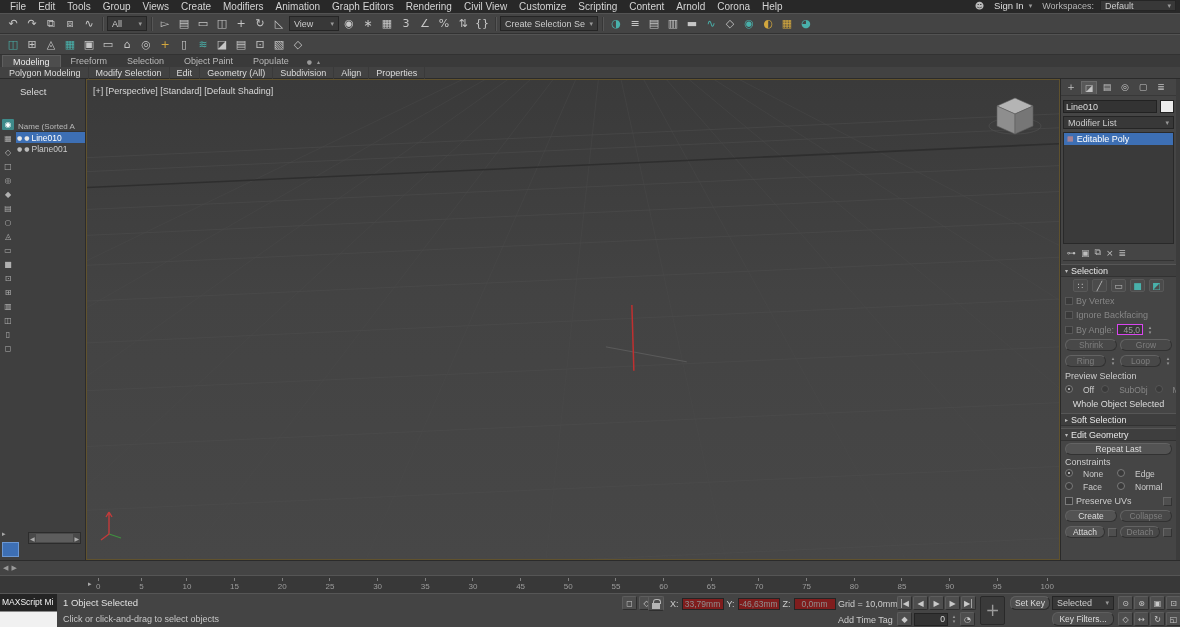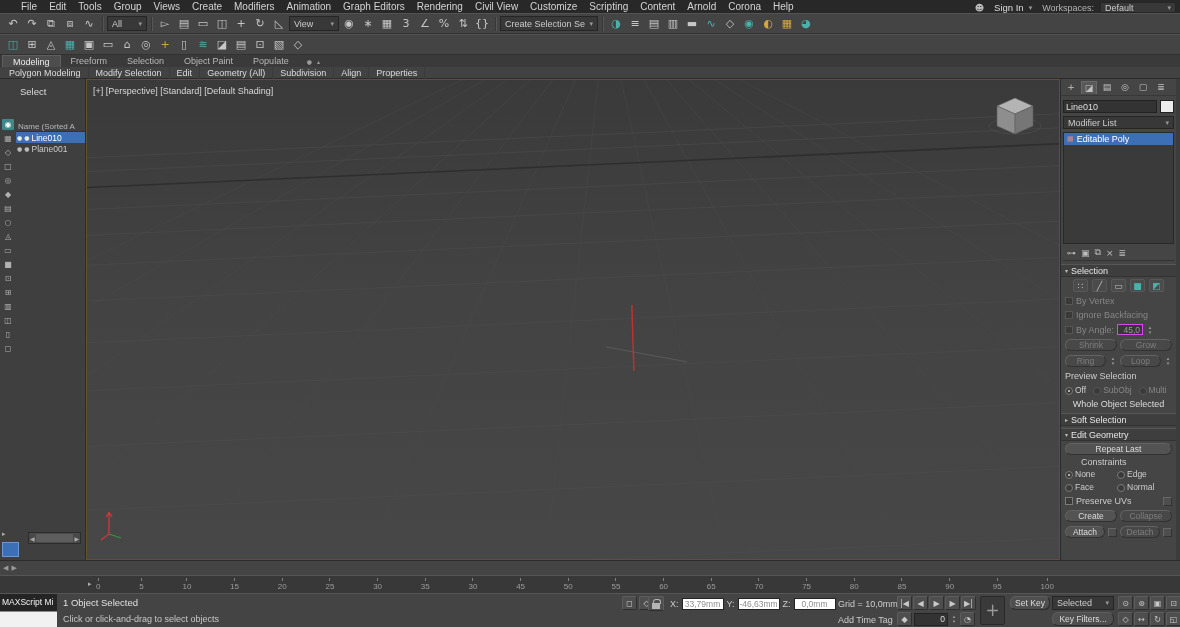--- a/index.html
+++ b/index.html
@@ -4,21 +4,21 @@
 <style>
   *{margin:0;padding:0;box-sizing:border-box;cursor:default}
   html,body{width:1180px;height:627px;overflow:hidden;background:#3c3c3c;
     font-family:"Liberation Sans","DejaVu Sans",sans-serif}
   #root{position:relative;width:1180px;height:627px;background:#444;color:#ccc;font-size:10px}
   .ic,.ticon,.xticon,.sbtn,.so,.sticon,.cptab,.rext,.eye,.bigkey{font-family:"DejaVu Sans",sans-serif}
   .teal{color:#49b0aa !important}
   .gold{color:#d2a73e !important}
 
   
-  #menubar{height:13px;background:#282828;display:flex;align-items:flex-end;padding-left:15px;
+  #menubar{height:13px;background:#282828;display:flex;align-items:flex-start;padding-left:4px;
     font-size:10px;color:#d4d4d4;white-space:nowrap}
   .menus{display:contents}
   .menu-item{padding:0 6px;height:13px;line-height:13px}
   .mb-right{margin-left:auto;display:flex;align-items:center;gap:6px;padding-right:4px}
   .user-ic{font-size:9px;color:#bbb}
   .signin{display:flex;align-items:center;font-size:9.5px;color:#ddd;padding:0 4px}
   .signin::after{content:"▾";font-size:7px;color:#999;margin-left:5px}
   .ws-label{font-size:9px;color:#b5b5b5}
   .dd{height:15px;background:#383838;border:1px solid #252525;color:#ccc;font-size:9px;
     display:flex;align-items:center;justify-content:space-between;padding:0 4px;white-space:nowrap;overflow:hidden}
@@ -108,21 +108,21 @@
     white-space:nowrap;overflow:hidden}
   .cpbtn.dim{color:#7e7e7e;background:#484848}
   .numfield{width:26px;height:11px;background:#373737;border:1px solid #d946ef;font-size:8.5px;color:#9a9a9a;
     text-align:right;padding-right:2px;line-height:10px}
   .spin{width:8px;height:11px;display:inline-flex;flex-direction:column;justify-content:center;color:#999;flex:none}
   .spin::before{content:"▴";font-size:5px;line-height:5px;text-align:center}
   .spin::after{content:"▾";font-size:5px;line-height:5px;text-align:center}
   .so{width:15px;height:13px;line-height:12px;text-align:center;font-size:9px;color:#bdbdbd;background:#4b4b4b;
     border:1px solid #585858;border-radius:2px}
   .mini{width:9px;height:9px;background:#4e4e4e;border:1px solid #666;border-bottom-color:#333;border-right-color:#333;flex:none}
-  .prev-opt,.con-opt{display:flex;align-items:flex-end;gap:2px;font-size:8.5px}
+  .prev-opt,.con-opt{display:flex;align-items:flex-start;gap:10px;font-size:8.5px}
   .center9{text-align:center;font-size:9px;color:#dcdcdc;padding:2px 0}
 
   
   #timeline{position:absolute;top:560px;left:0;width:1180px;height:33px}
   #trackrow{height:15px;background:#444;position:relative;border-top:1px solid #2b2b2b}
   #trackrow .tnav{position:absolute;left:3px;top:3px;display:flex;gap:3px;font-size:7px;color:#999}
   #trackstrip{position:absolute;left:28px;right:120px;top:1px;bottom:1px;background:#585858;
     border:1px solid #2e2e2e}
   #trackhandle{position:absolute;left:2px;top:1px;width:56px;height:9px;background:#3c3c3c;border:1px solid #222;
     color:#ccc;font-size:8px;text-align:center;line-height:9px}
@@ -137,21 +137,21 @@
     border-top:1px solid #565656;font-size:9px;color:#ccc}
   #statusbar>div{position:absolute}
   .msr1{left:0;top:0;width:57px;height:17px;background:#242424;color:#f2f2f2;font-size:8.5px;line-height:17px;
     padding-left:2px;white-space:nowrap;overflow:hidden}
   .msr2{left:0;top:17px;width:57px;height:17px;background:#f1f1f1;border-top:1px solid #8a8a8a}
   .sbtn{width:15px;height:14px;background:#4e4e4e;border:1px solid #5d5d5d;border-bottom-color:#2e2e2e;
     border-right-color:#2e2e2e;text-align:center;line-height:13px;font-size:8px;color:#c9c9c9;border-radius:2px;
     white-space:nowrap;overflow:hidden}
   .sbtn2{background:#4f4f4f;border:1px solid #5e5e5e;border-bottom-color:#2d2d2d;border-right-color:#2d2d2d;
     font-size:8.5px;text-align:center;color:#ddd;border-radius:6px;white-space:nowrap;overflow:hidden}
-  .coordfield{width:42px;height:12px;background:#ffffff;border:1px solid #242424;color:#8f8f8f;font-size:8.5px;
+  .coordfield{width:42px;height:12px;background:#7f1d1d;border:1px solid #242424;color:#8f8f8f;font-size:8.5px;
     text-align:center}
   .lockwrap{width:16px;height:15px;background:#4e4e4e;border:1px solid #5d5d5d;border-bottom-color:#2e2e2e;border-radius:2px}
   .lockico{width:8px;height:6px;background:#b5b5b5;margin:6px auto 0;position:relative}
   .lockico::before{content:"";position:absolute;left:1px;top:-4px;width:6px;height:4px;border:1px solid #b5b5b5;
     border-bottom:none;border-radius:3px 3px 0 0}
   .bigkey{width:25px;height:29px;background:#3a3a3a;border:1px solid #292929;color:#9a9a9a;font-size:17px;
     line-height:27px;text-align:center;border-radius:2px}
   .framefield{width:34px;height:13px;background:#333;border:1px solid #232323;color:#ddd;font-size:8.5px;text-align:right;padding-right:2px}
   .rowflex{display:flex;gap:1px;align-items:center}
 </style>
@@ -392,21 +392,21 @@
           </span>
         </div>
       <div class="center9">Whole Object Selected</div>
 
       <div class="rollout-h collapsed">Soft Selection</div>
 
       <div class="rollout-h">Edit Geometry</div>
       <div class="cp-row">
         <span class="cpbtn">Repeat Last</span>
       </div>
-      <div class="cp-row" style="padding:0 20px">
+      <div class="cp-row" style="padding:0 4px">
         <span>Constraints</span>
       </div>
       <div class="cp-row" style="flex-wrap:wrap;gap:3px 10px">
 
           <span class="con-opt" style="width:42px">
             <span class="rb on"></span>
             <span>None</span>
           </span>
 
           <span class="con-opt" style="width:42px">

